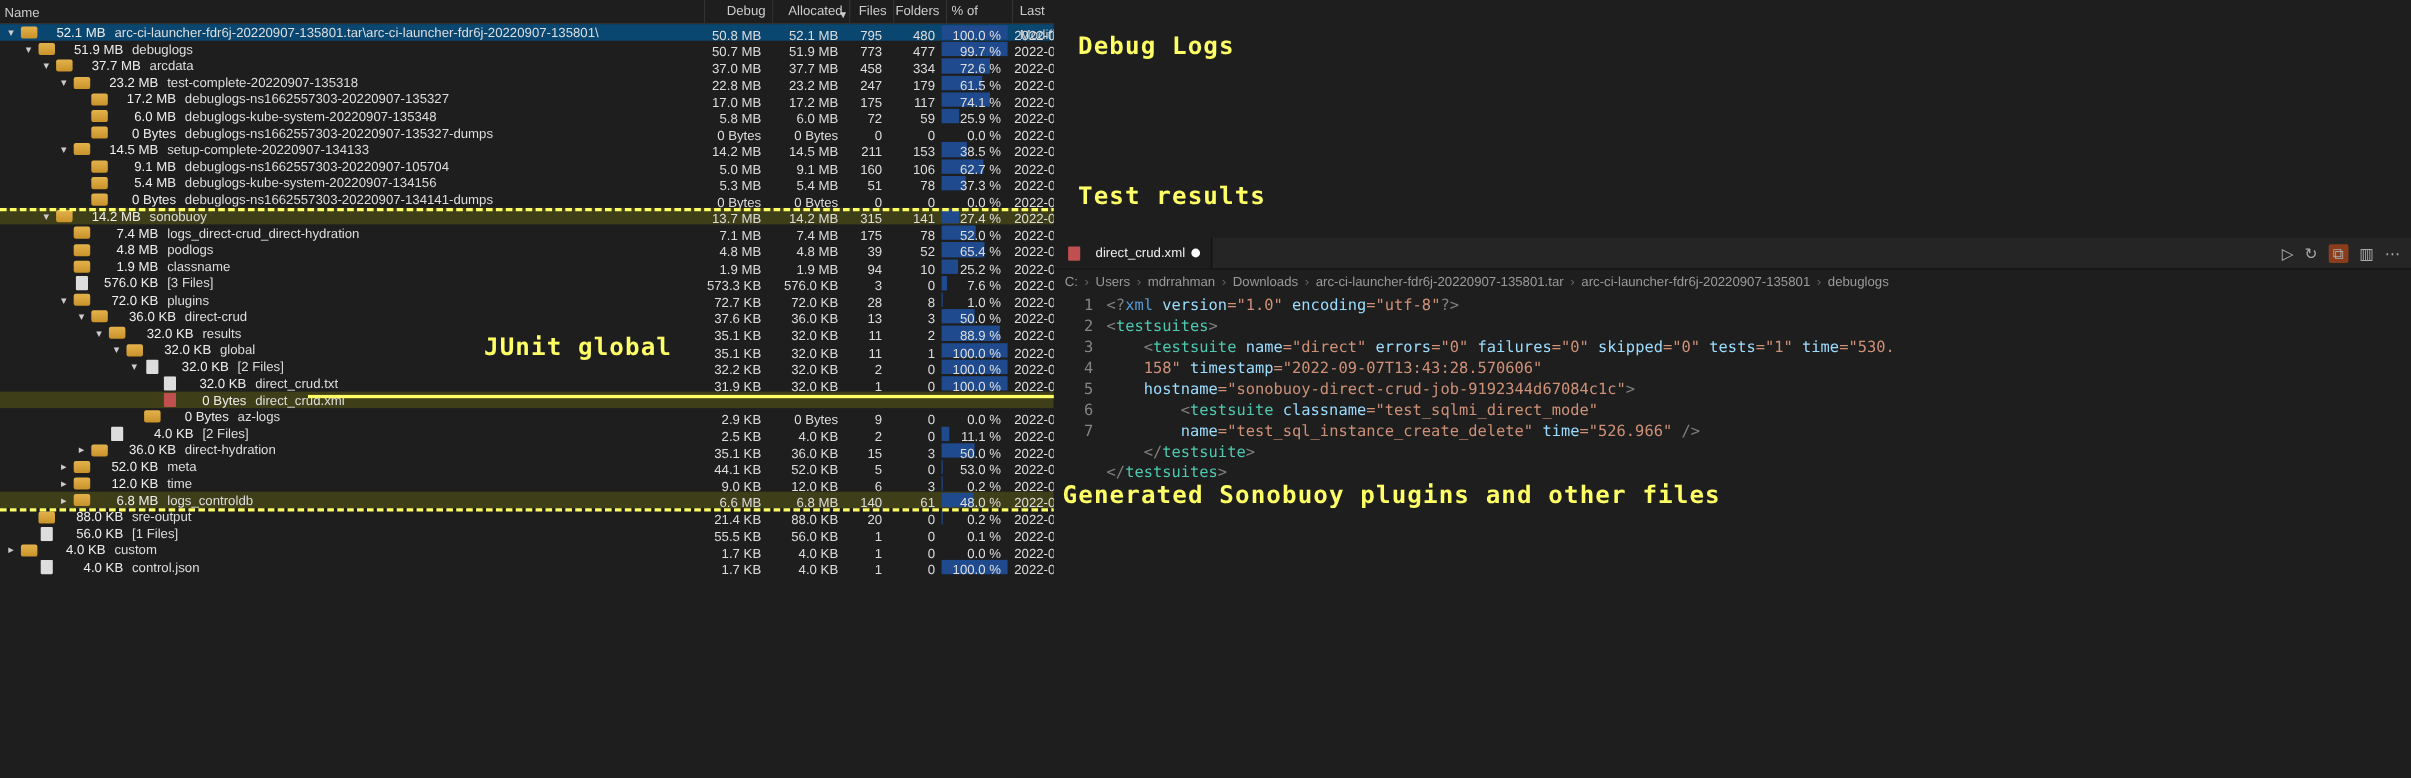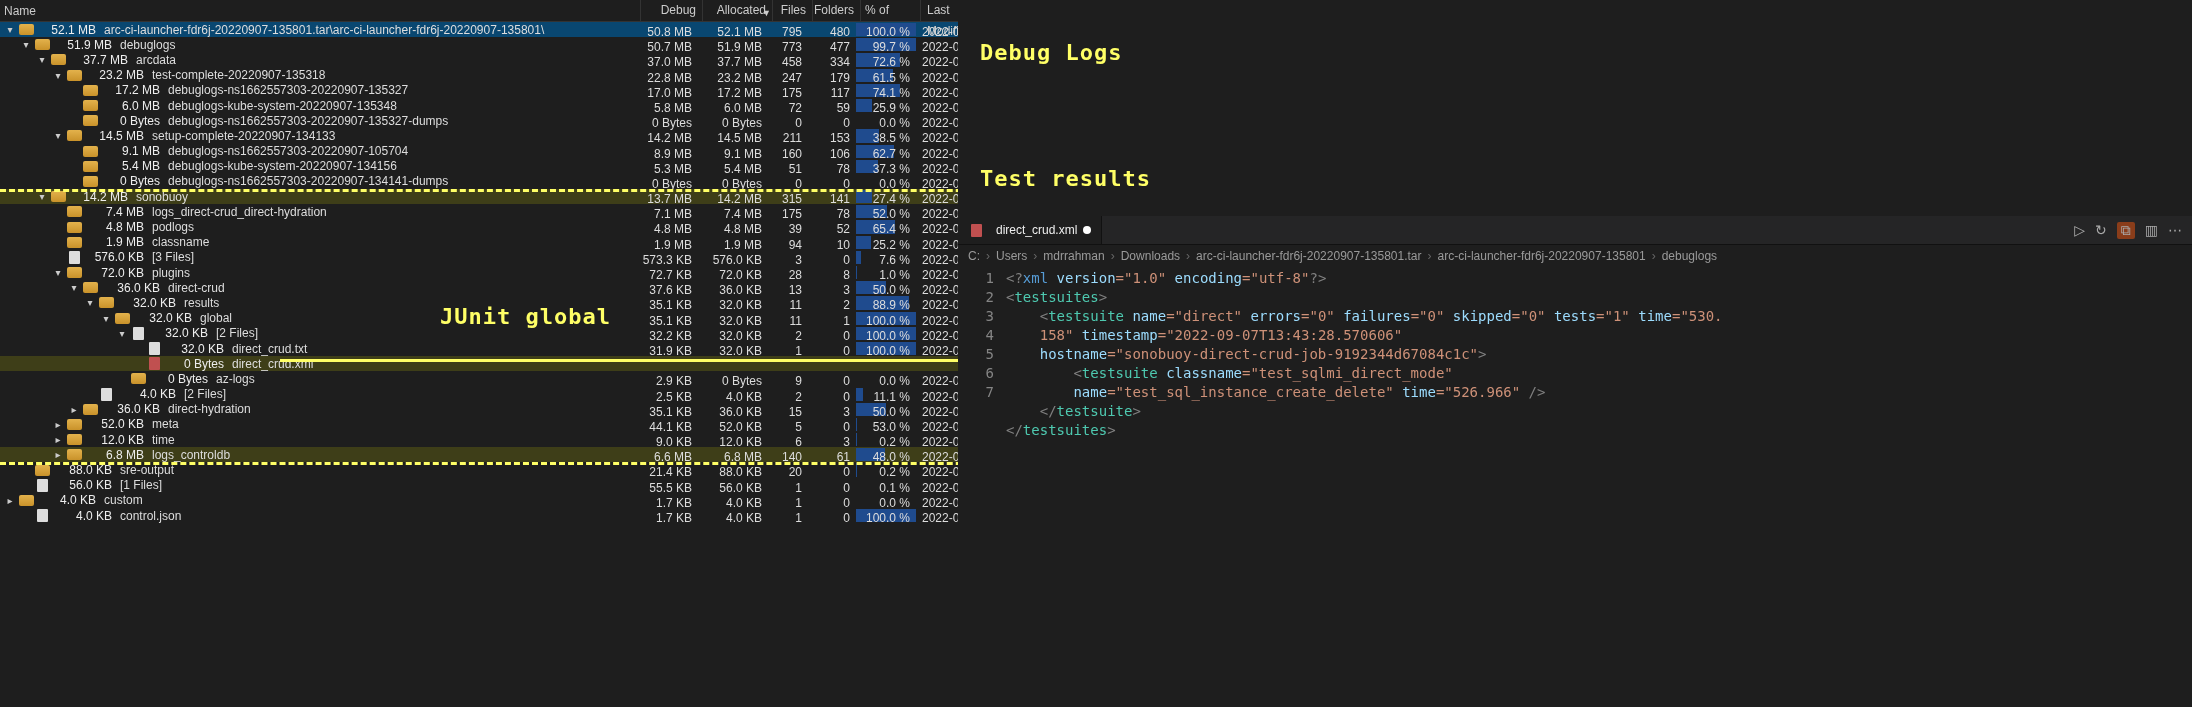--- a/index.html
+++ b/index.html
@@ -226,21 +226,21 @@
         <div class="row">
           <div class="name-cell">
             <span class="ind" style="width: 68px;"></span>
             <span class="tw"></span>
             <span class="ico">
               <span class="ico-folder"></span>
             </span>
             <span class="sz">9.1 MB</span>
             <span>debuglogs-ns1662557303-20220907-105704</span>
           </div>
-          <div class="col c-size">8.9 MB</div>
+          <div class="col c-size">5.0 MB</div>
           <div class="col c-alloc">9.1 MB</div>
           <div class="col c-files">160</div>
           <div class="col c-fold">106</div>
           <div class="col c-pct">
             <div class="pct-bar" style="width: 62.7%;"></div>
             <div class="pct-text">62.7 %</div>
           </div>
           <div class="col c-mod">2022-09-07</div>
         </div>
         <div class="row">
@@ -723,22 +723,23 @@
       </div>
 
     <div class="hl-line" style="left:0;right:-1230px;top:189px"></div>
     <div class="hl-line" style="left:0;right:-1230px;top:462px"></div>
     <div class="arrow-line" style="left:280px;top:359px;width:694px"></div>
     <div class="arrow-head" style="left:972px;top:354px"></div>
     <div class="anno" style="left:440px;top:304px">JUnit global</div>
   </div>
 
   <div class="right">
-    <div class="anno" style="left:22px;top:40px">Debug Logs</div>
+    <div class="anno" style="left:22px;top:30px">Debug Logs</div>
     <div class="anno" style="left:22px;top:166px">Test results</div>
+    <div class="anno" style="left:8px;top:438px">Generated Sonobuoy plugins and other files</div>
 
     <div class="editor-tabs">
       <div class="tab">
         <span class="ico">
             <span style="width:11px;height:13px;background:#c05050;border-radius:1px;display:inline-block"></span>
           </span>
         <span>direct_crud.xml</span>
         <span class="dot"></span>
       </div>
       <div class="ed-actions">

